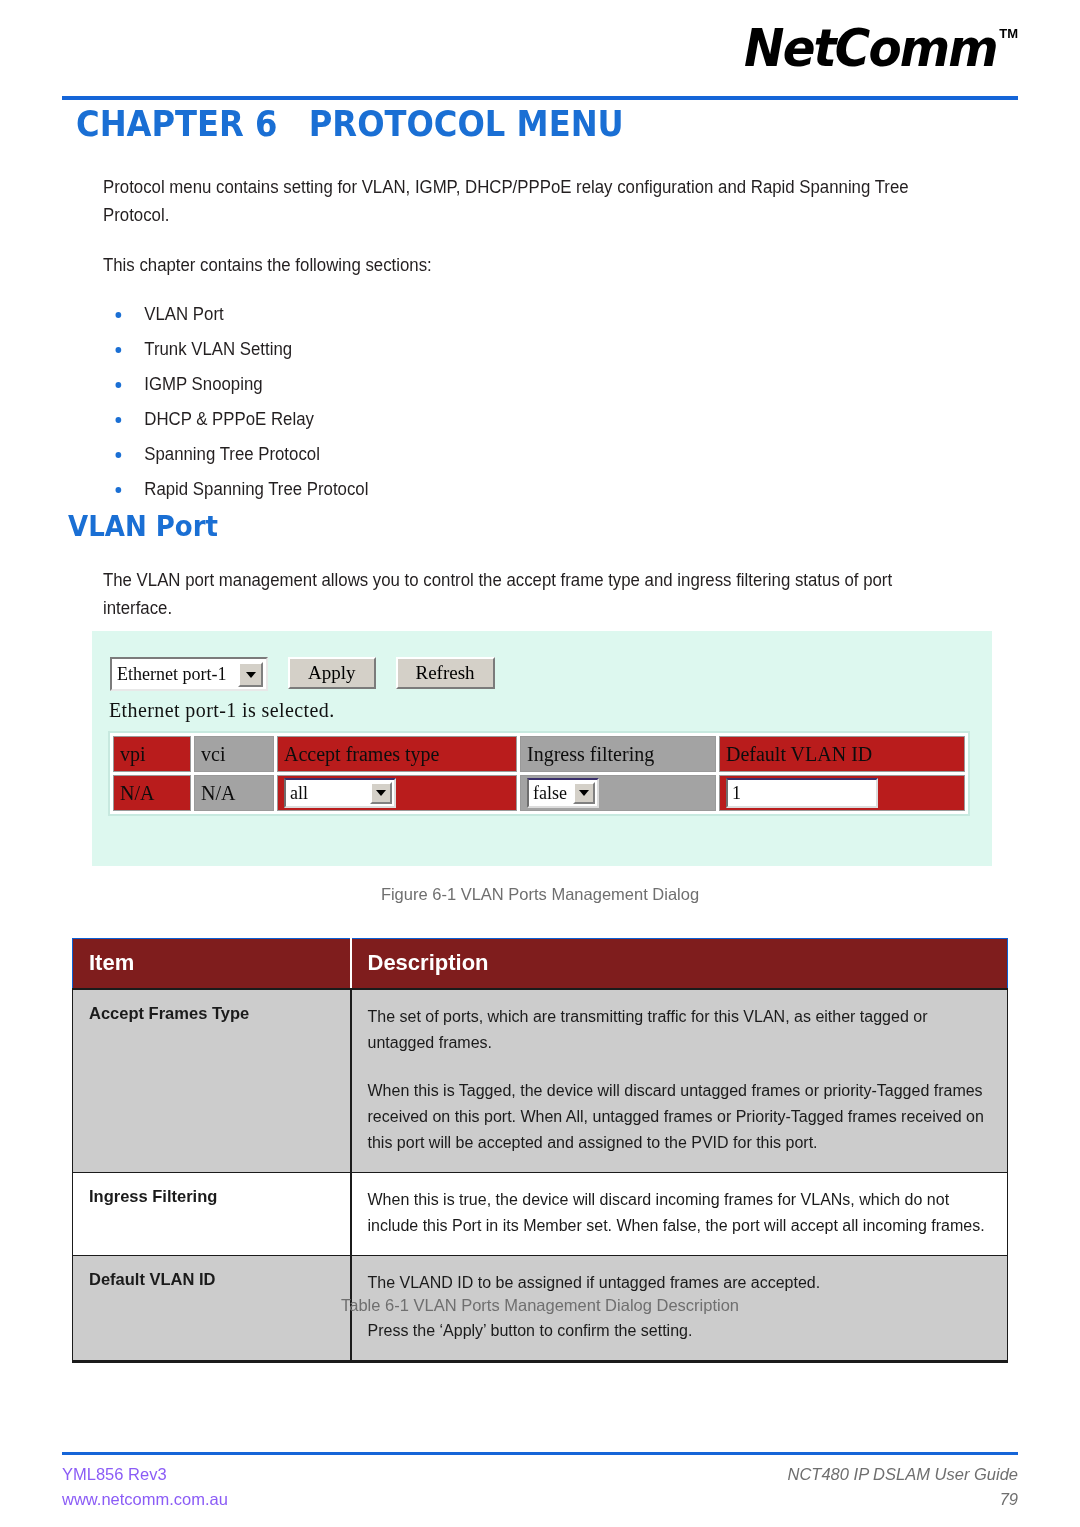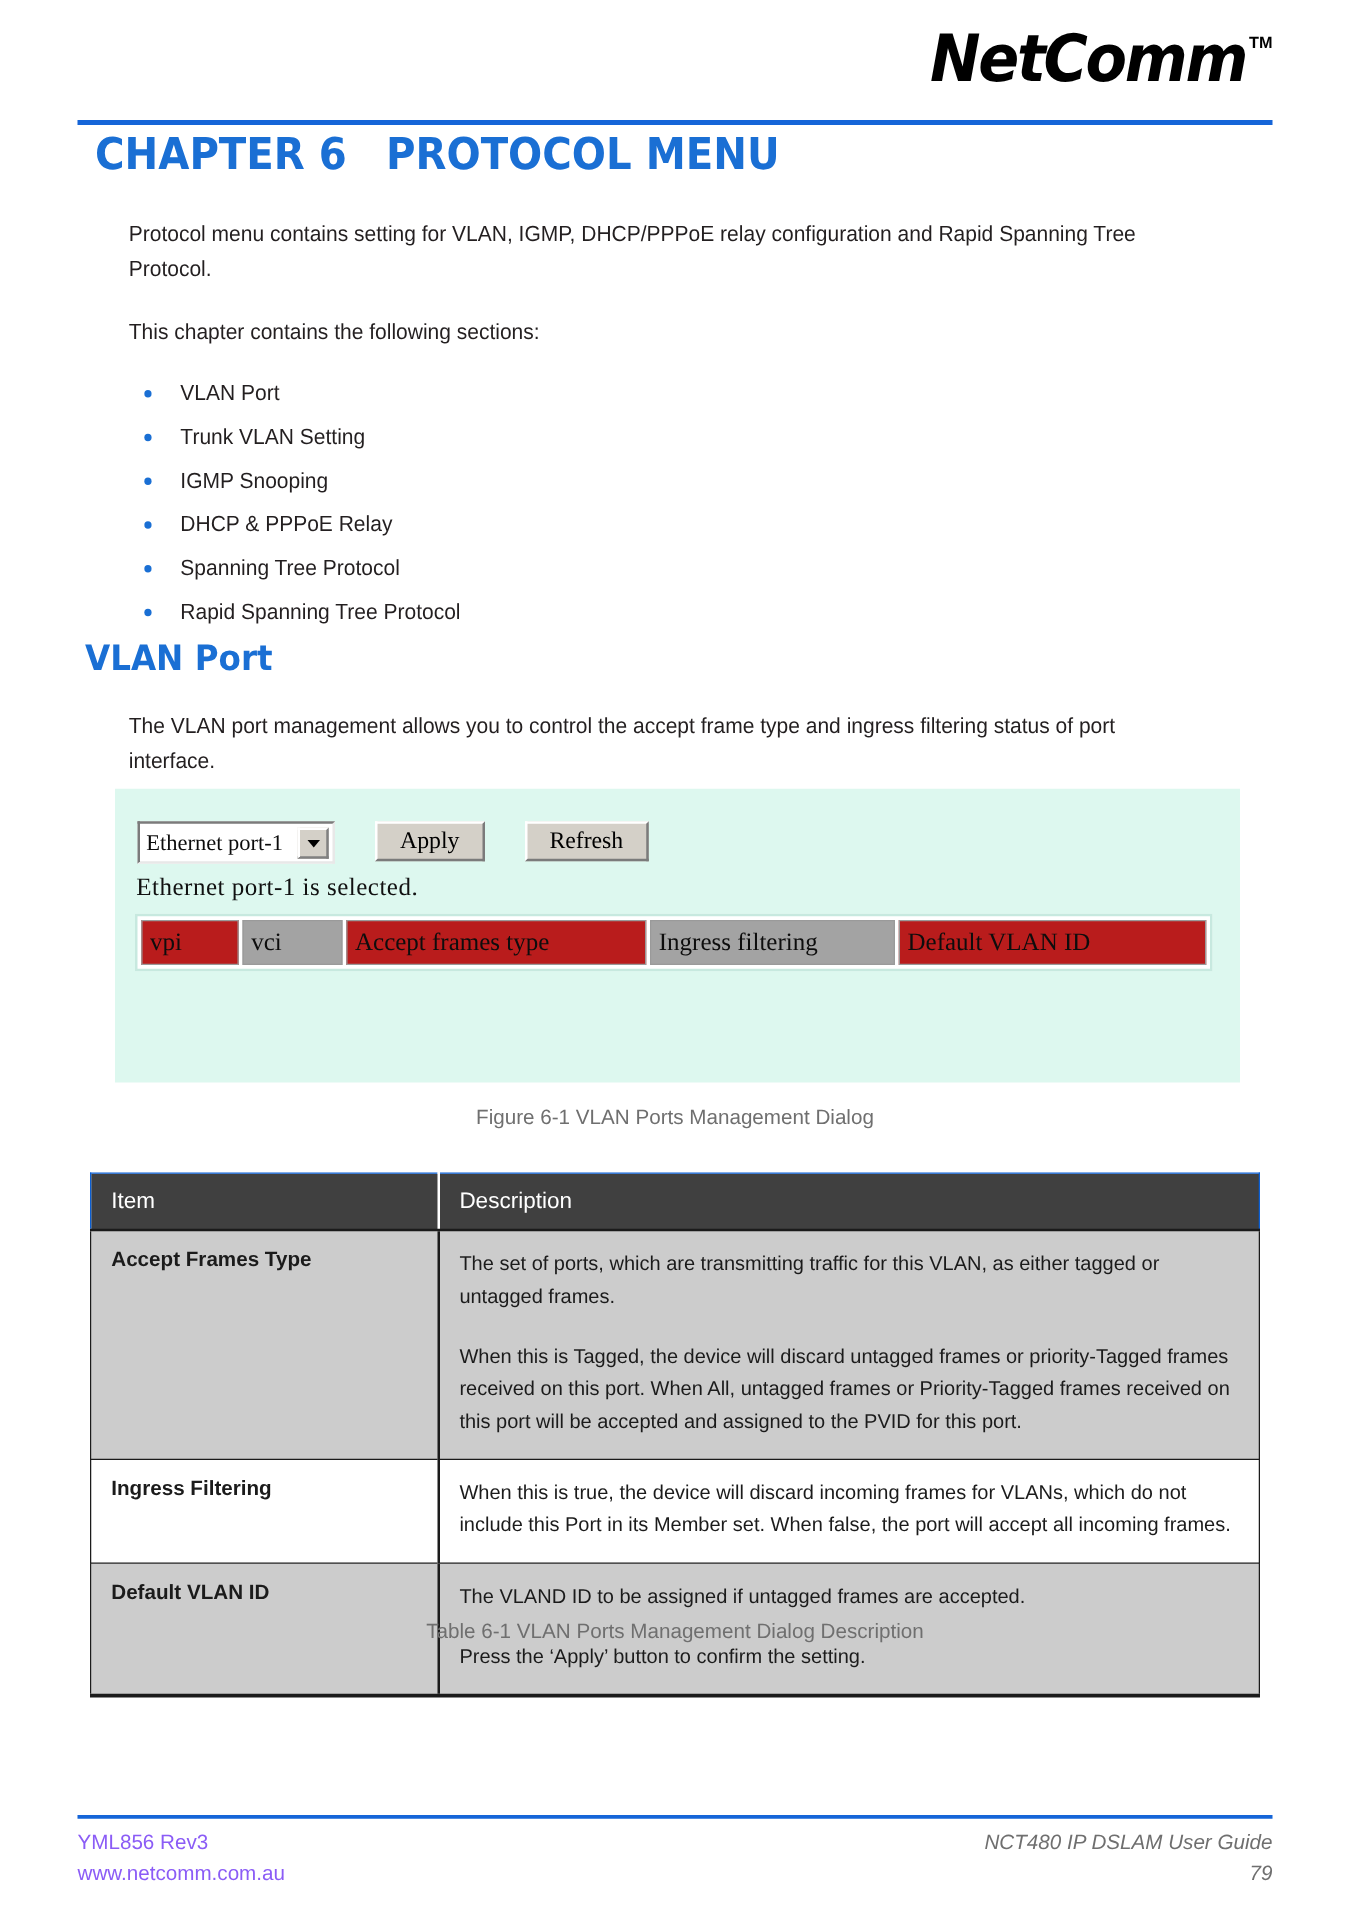--- a/index.html
+++ b/index.html
@@ -188,21 +188,21 @@
     justify-content: center;
   }
   .arrow-glyph {
     width: 0; height: 0;
     border-left: 5px solid transparent;
     border-right: 5px solid transparent;
     border-top: 6px solid #000000;
   }
   .win-button {
     height: 32px;
-    margin-left: 32px;
+    margin-left: 20px;
     padding: 0 18px;
     background: #d4d0c8;
     border-top: 2px solid #ffffff;
     border-left: 2px solid #ffffff;
     border-right: 2px solid #7b7b7b;
     border-bottom: 2px solid #7b7b7b;
     font-family: "Liberation Serif", serif;
     font-size: 19px;
     color: #000000;
     line-height: 28px;
@@ -305,24 +305,24 @@
     width: 936px;
     border-collapse: collapse;
     table-layout: fixed;
   }
   .desc-table th, .desc-table td {
     border: 1px solid #1b1b1b;
     vertical-align: top;
     padding: 14px 16px 16px 16px;
   }
   .desc-table thead th {
-    background: #404040;
+    background: #7f1d1d;
     color: #ffffff;
-    font-size: 18px;
-    font-weight: normal;
+    font-size: 22px;
+    font-weight: bold;
     text-align: left;
     padding: 11px 16px 12px 16px;
     border-color: #0b5fd4;
     border-bottom: 2px solid #1b1b1b;
   }
   .desc-table thead th.th-item { border-right: 2px solid #ffffff; }
   .desc-table col.col-item { width: 278px; }
   .desc-table td.item-cell {
     font-size: 16.5px;
     font-weight: bold;
@@ -416,20 +416,43 @@
   <div class="shot-status">Ethernet port-1 is selected.</div>
 
   <table class="shot-table">
     <tbody>
       <tr>
         <td class="cell-aqua c1">vpi</td>
         <td class="cell-lime c2">vci</td>
         <td class="cell-aqua c3">Accept frames type</td>
         <td class="cell-lime c4">Ingress filtering</td>
         <td class="cell-aqua c5">Default VLAN ID</td>
+      </tr>
+      <tr>
+        <td class="cell-aqua c1">N/A</td>
+        <td class="cell-lime c2">N/A</td>
+        <td class="cell-aqua c3">
+          <span class="mini-select wide">
+            <span>all</span>
+            <span class="arrow-btn">
+                <span class="arrow-glyph"></span>
+              </span>
+          </span>
+        </td>
+        <td class="cell-lime c4">
+          <span class="mini-select">
+            <span>false</span>
+            <span class="arrow-btn">
+                <span class="arrow-glyph"></span>
+              </span>
+          </span>
+        </td>
+        <td class="cell-aqua c5">
+          <span class="mini-text">1</span>
+        </td>
       </tr>
     </tbody>
   </table>
 </div>
 
 <div class="caption" id="fig-caption">Figure 6-1 VLAN Ports Management Dialog</div>
 
 <table class="desc-table">
   <colgroup>
       <col class="col-item">

